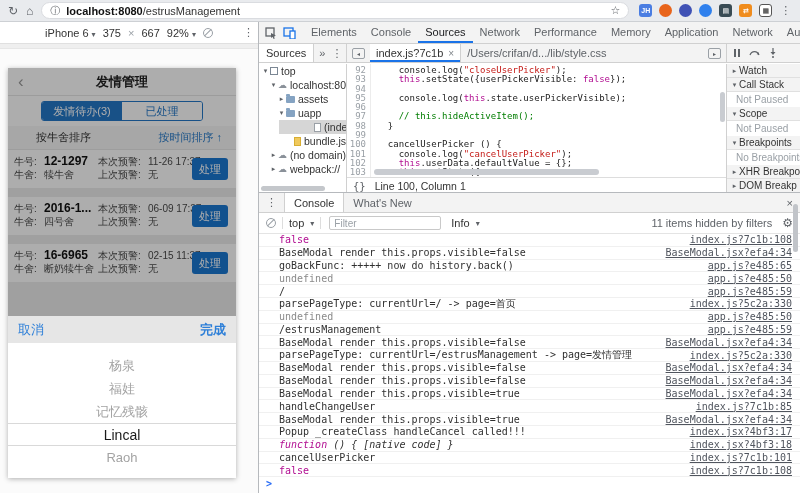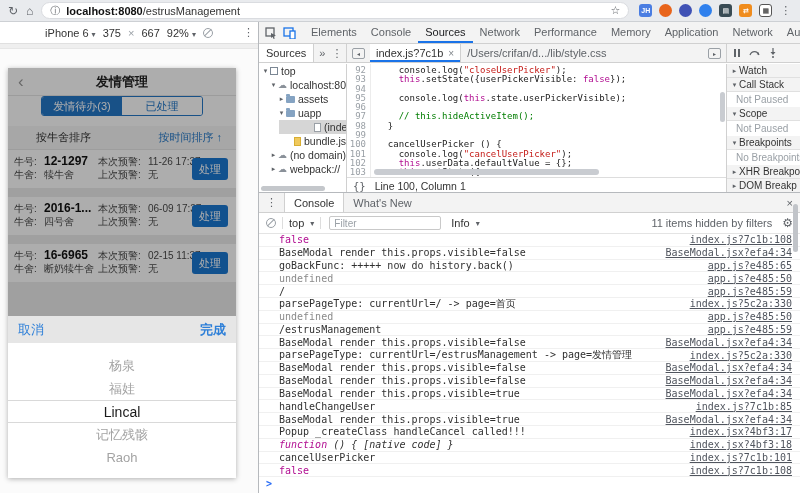--- a/index.html
+++ b/index.html
@@ -33,21 +33,21 @@
   .nosign::after { content:""; position:absolute; left:-1px; top:3.4px; width:10px; height:1.4px; background:#9aa0a6; transform:rotate(-45deg); }
   .devtb-menu { position:absolute; right:4px; color:#5f6368; font-size:11px; }
   .mq-strip { height:5px; background:#efefef; border-bottom:1px solid #e6e6e6; }
 
   .app-card { position:absolute; left:8px; top:46px; width:228px; height:410px; background:#ececec;
               box-shadow:0 1px 5px rgba(0,0,0,.30); overflow:hidden; }
   .app-dim { position:absolute; left:0; top:0; right:0; height:248px; background:rgba(0,0,0,.32); z-index:4; }
   .app-header { height:28px; background:#fff; border-bottom:1px solid #e6e6e6; position:relative;
                 text-align:center; line-height:28px; font-size:13px; font-weight:bold; color:#222; }
   .app-back { position:absolute; left:10px; top:0; font-size:17px; font-weight:normal; color:#9a9a9a; }
-  .app-tabs { height:30px; background:#fff; display:flex; align-items:flex-start; justify-content:center; }
+  .app-tabs { height:30px; background:#fff; display:flex; align-items:center; justify-content:center; }
   .seg { display:flex; width:162px; height:20px; border:1px solid #2478c8; border-radius:3px; overflow:hidden; }
   .seg-item { flex:1; font-size:11px; line-height:19px; text-align:center; color:#2478c8; background:#fff; }
   .seg-item.active { background:#2478c8; color:#fff; }
   .app-sort { height:24px; background:#f6f6f6; border-bottom:1px solid #e8e8e8; display:flex;
               align-items:center; justify-content:space-between; font-size:11px; padding:0 14px 0 28px; }
   .sort-left { color:#333; }
   .sort-right { color:#2478c8; }
   .cow-list { position:absolute; top:82px; left:0; right:0; height:166px; background:#ececec; }
   .cow-row { height:38px; background:#fff; margin-bottom:9px; position:relative; padding:5px 0 0 6px; }
   .cow-line { display:flex; font-size:10px; color:#4a4a4a; line-height:13px; }
@@ -252,22 +252,22 @@
         </div>
       <div class="app-dim"></div>
       <div class="popup">
         <div class="picker-toolbar">
           <span class="pk-cancel">取消</span>
           <span class="pk-done">完成</span>
         </div>
         <div class="picker" id="pickerItems">
             <div class="picker-item">杨泉</div>
             <div class="picker-item">福娃</div>
+            <div class="picker-item">记忆残骸</div>
             <div class="picker-item selected">Lincal</div>
-            <div class="picker-item">记忆残骸</div>
             <div class="picker-item">Raoh</div>
           </div>
       </div>
     </div>
   </div>
 
   <div class="devtools">
     <div class="dt-tabbar">
       <span class="dt-ico">
         <svg class="icon" width="12" height="12" viewBox="0 0 12 12">

